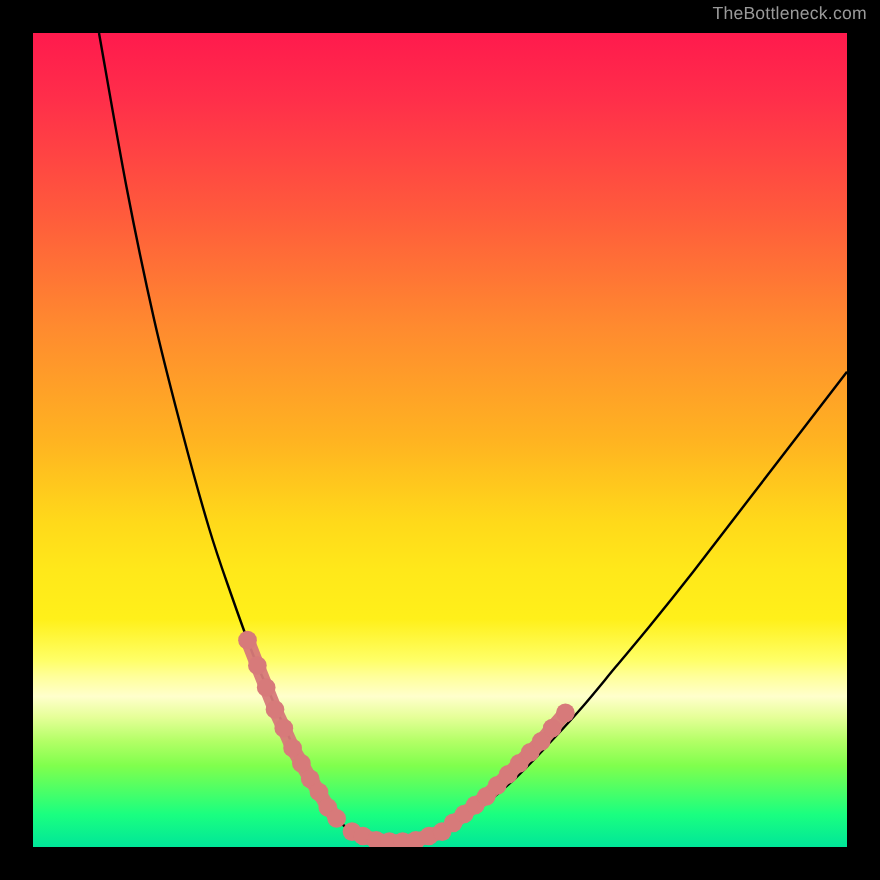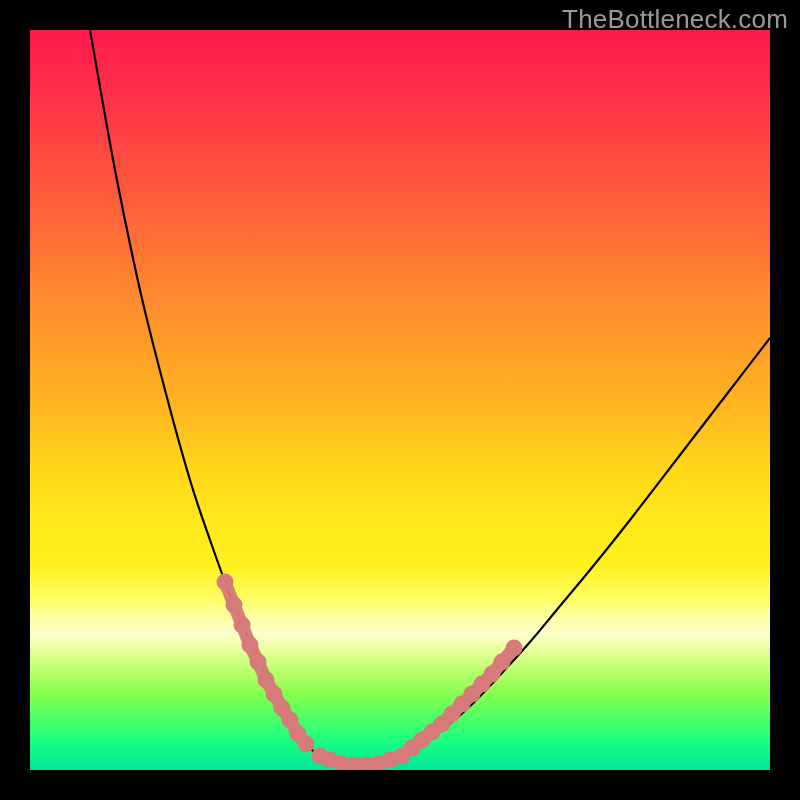--- a/index.html
+++ b/index.html
@@ -51,21 +51,21 @@
       #4dff66 93%,
       #1aff80 96%,
       #00e699 100%
     );
   }
   .watermark {
     position: absolute;
     top: 4px;
     right: 12px;
     color: #9a9a9a;
-    font-size: 26px;
+    font-size: 16px;
     font-weight: 500;
     letter-spacing: 0.2px;
     user-select: none;
   }
   svg.curve {
     position: absolute;
     top: 0;
     left: 0;
     width: 740px;
     height: 740px;

